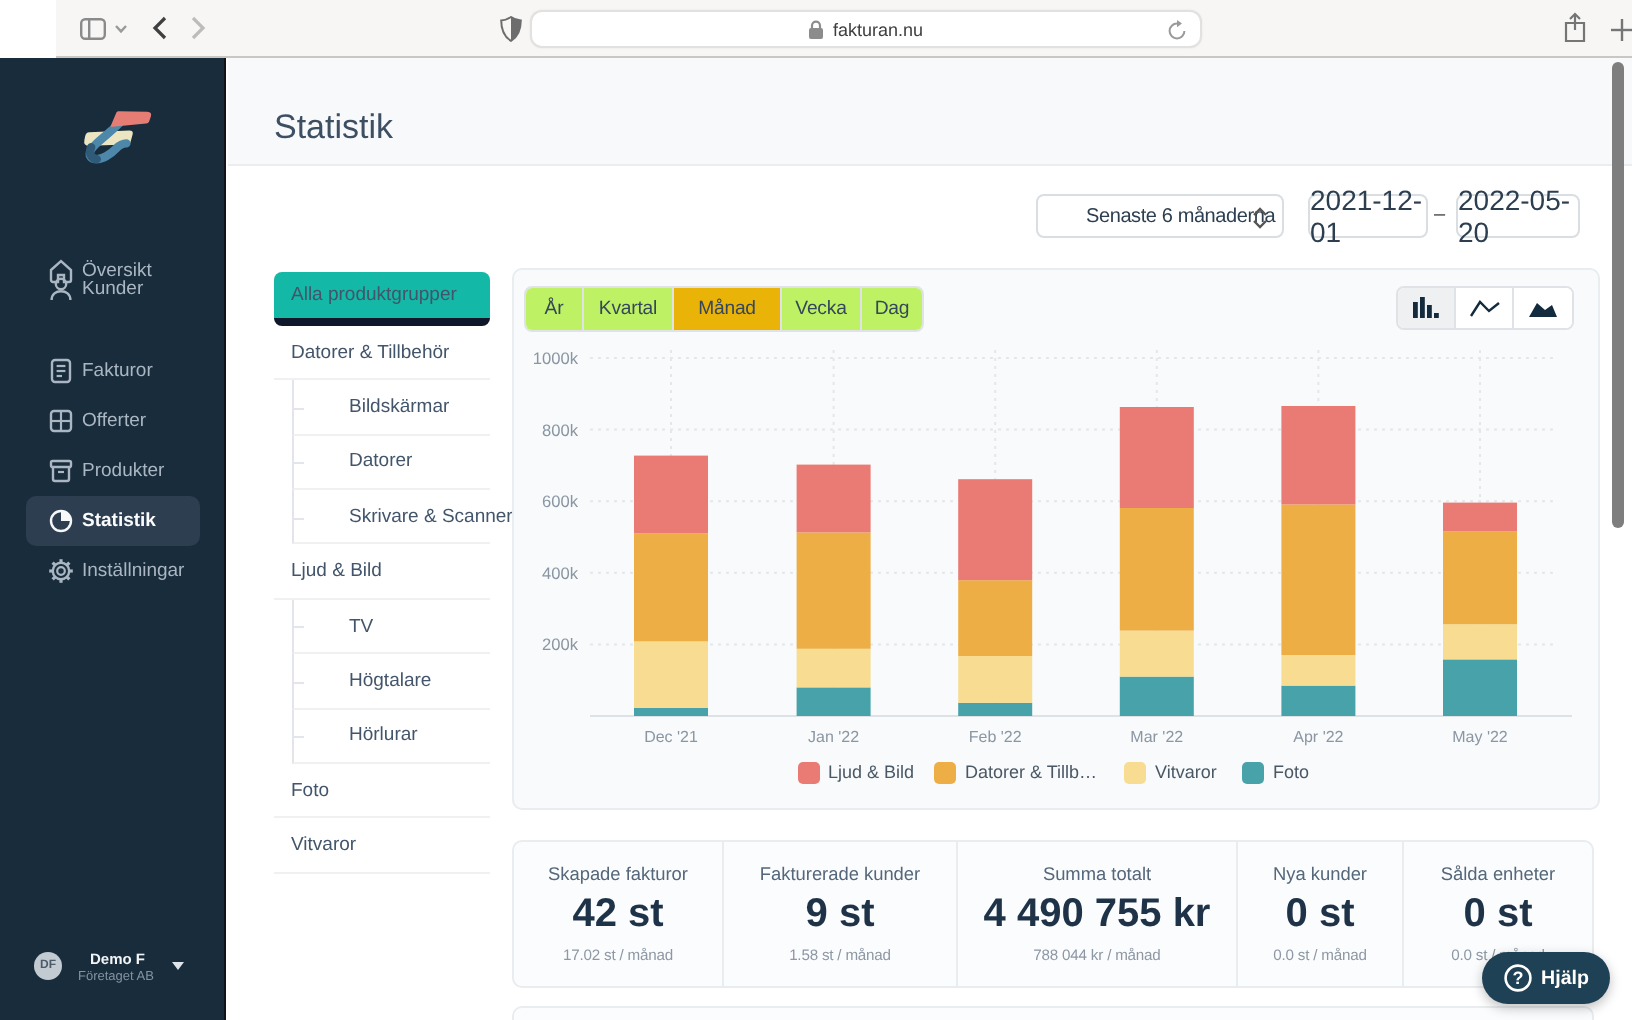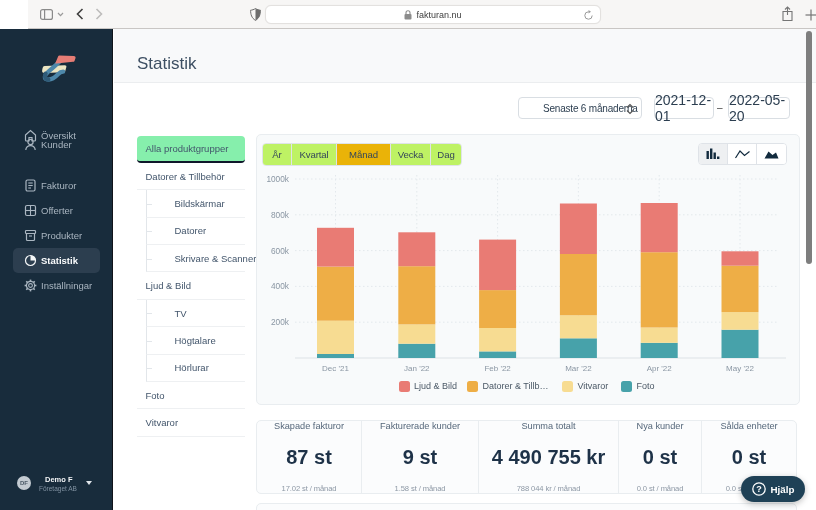--- a/index.html
+++ b/index.html
@@ -33,41 +33,41 @@
 
 .ctl { position:absolute; background:#fff; border:1px solid #d9dee3; border-radius:4px; font-size:10.5px; color:#2c3e50; display:flex; align-items:center; }
 #selperiod { left:404px; top:68px; width:124px; height:22px; padding-left:24px; font-size:10px; letter-spacing:-0.2px; }
 #date1 { left:540px; top:68px; width:60px; height:22px; justify-content:center; font-size:14px; }
 #date2 { left:614px; top:68px; width:62px; height:22px; justify-content:center; font-size:14px; }
 #dash { position:absolute; left:603px; top:73px; font-size:10px; color:#444; }
 
 
 #prodlist { position:absolute; left:22.5px; top:106.5px; width:108px; }
 .prow { position:relative; height:27.4px; white-space:nowrap; display:flex; align-items:center; font-size:9.5px; color:#42556b; border-bottom:1px solid #eef0f2; padding-left:9px; }
-.prow.active { background:#86efac; border-radius:4px; border-bottom:2px solid #0f172a; }
+.prow.active { background:#14b8a6; border-radius:4px; border-bottom:4px solid #0f172a; }
 .prow.sub { margin-left:9px; padding-left:28px; border-left:1px solid #e2e6ea; }
 .prow.sub::before { content:""; position:absolute; left:0; top:13.5px; width:5px; height:1px; background:#e2e6ea; }
 
 
 #chartpanel { position:absolute; left:142px; top:105px; width:544px; height:271px; background:#f8fafb; border:1px solid #e9edf0; border-radius:5px; }
 #tabs { position:absolute; left:5px; top:8px; display:flex; height:23px; border:1px solid #dfe3e8; border-radius:4px; overflow:hidden; background:#fff; }
 .tab { display:flex; align-items:center; justify-content:center; font-size:9.6px; letter-spacing:-0.1px; color:#35475a; border-right:1px solid #dfe3e8; background:#bef264; }
 .tab:last-child { border-right:none; }
 .tab.active { background:#eab308; }
 #ctoggle { position:absolute; left:441px; top:8px; display:flex; height:22px; border:1px solid #dfe3e8; border-radius:4px; overflow:hidden; background:#fff; }
 .cbtn { width:29px; display:flex; align-items:center; justify-content:center; background:#fff; border-right:1px solid #dfe3e8; }
 .cbtn:last-child { border-right:none; }
 .cbtn.active { background:#eef0f2; }
 #legend { position:absolute; left:0; top:245.5px; width:544px; height:12px; font-size:9px; color:#4a5866; }
 .litem { position:absolute; display:flex; align-items:center; gap:4.5px; }
 .lsq { width:11px; height:11px; border-radius:2.5px; }
 
 
 #stats { position:absolute; left:142px; top:391px; width:541px; height:74px; background:#fbfcfd; border:1px solid #e9edf0; border-radius:5px; display:flex; }
-.scard { border-right:1px solid #e9edf0; display:flex; flex-direction:column; align-items:center; justify-content:space-between; }
+.scard { border-right:1px solid #e9edf0; display:flex; flex-direction:column; align-items:center; justify-content:center; }
 .scard:last-child { border-right:none; }
 .slabel { font-size:9.2px; color:#55677a; margin-bottom:4px; }
 .sval { font-size:20px; font-weight:bold; color:#1e3248; }
 .ssub { font-size:7.6px; letter-spacing:-0.1px; color:#8d98a5; margin-top:4px; }
 
 #nextpanel { position:absolute; left:142px; top:474px; width:541px; height:10px; background:#fbfcfd; border:1px solid #e9edf0; border-radius:5px 5px 0 0; }
 
 
 #help { position:absolute; left:741px; top:476px; width:64px; height:26px; background:#1f4156; border-radius:13px; color:#fff; display:flex; align-items:center; justify-content:center; gap:5px; font-size:9.8px; font-weight:bold; box-shadow:0 2px 6px rgba(0,0,0,.25); }
 #scrollthumb { position:absolute; left:806px; top:31px; width:5.5px; height:233px; background:#7e7e7e; border-radius:3px; }
@@ -314,21 +314,21 @@
         <div class="litem" style="left:141.5px"><span class="lsq" style="background:#e97b74"></span>Ljud &amp; Bild</div>
         <div class="litem" style="left:210px"><span class="lsq" style="background:#eeae46"></span>Datorer &amp; Tillb…</div>
         <div class="litem" style="left:305px"><span class="lsq" style="background:#f7dc92"></span>Vitvaror</div>
         <div class="litem" style="left:364px"><span class="lsq" style="background:#47a2aa"></span>Foto</div>
       </div>
     </div>
 
     <div id="stats">
       <div class="scard" style="width:105px">
           <div class="slabel">Skapade fakturor</div>
-          <div class="sval">87 st</div>
+          <div class="sval">42 st</div>
           <div class="ssub">17.02 st / månad</div>
         </div>
       <div class="scard" style="width:117px">
           <div class="slabel">Fakturerade kunder</div>
           <div class="sval">9 st</div>
           <div class="ssub">1.58 st / månad</div>
         </div>
       <div class="scard" style="width:140px">
           <div class="slabel">Summa totalt</div>
           <div class="sval">4 490 755 kr</div>

